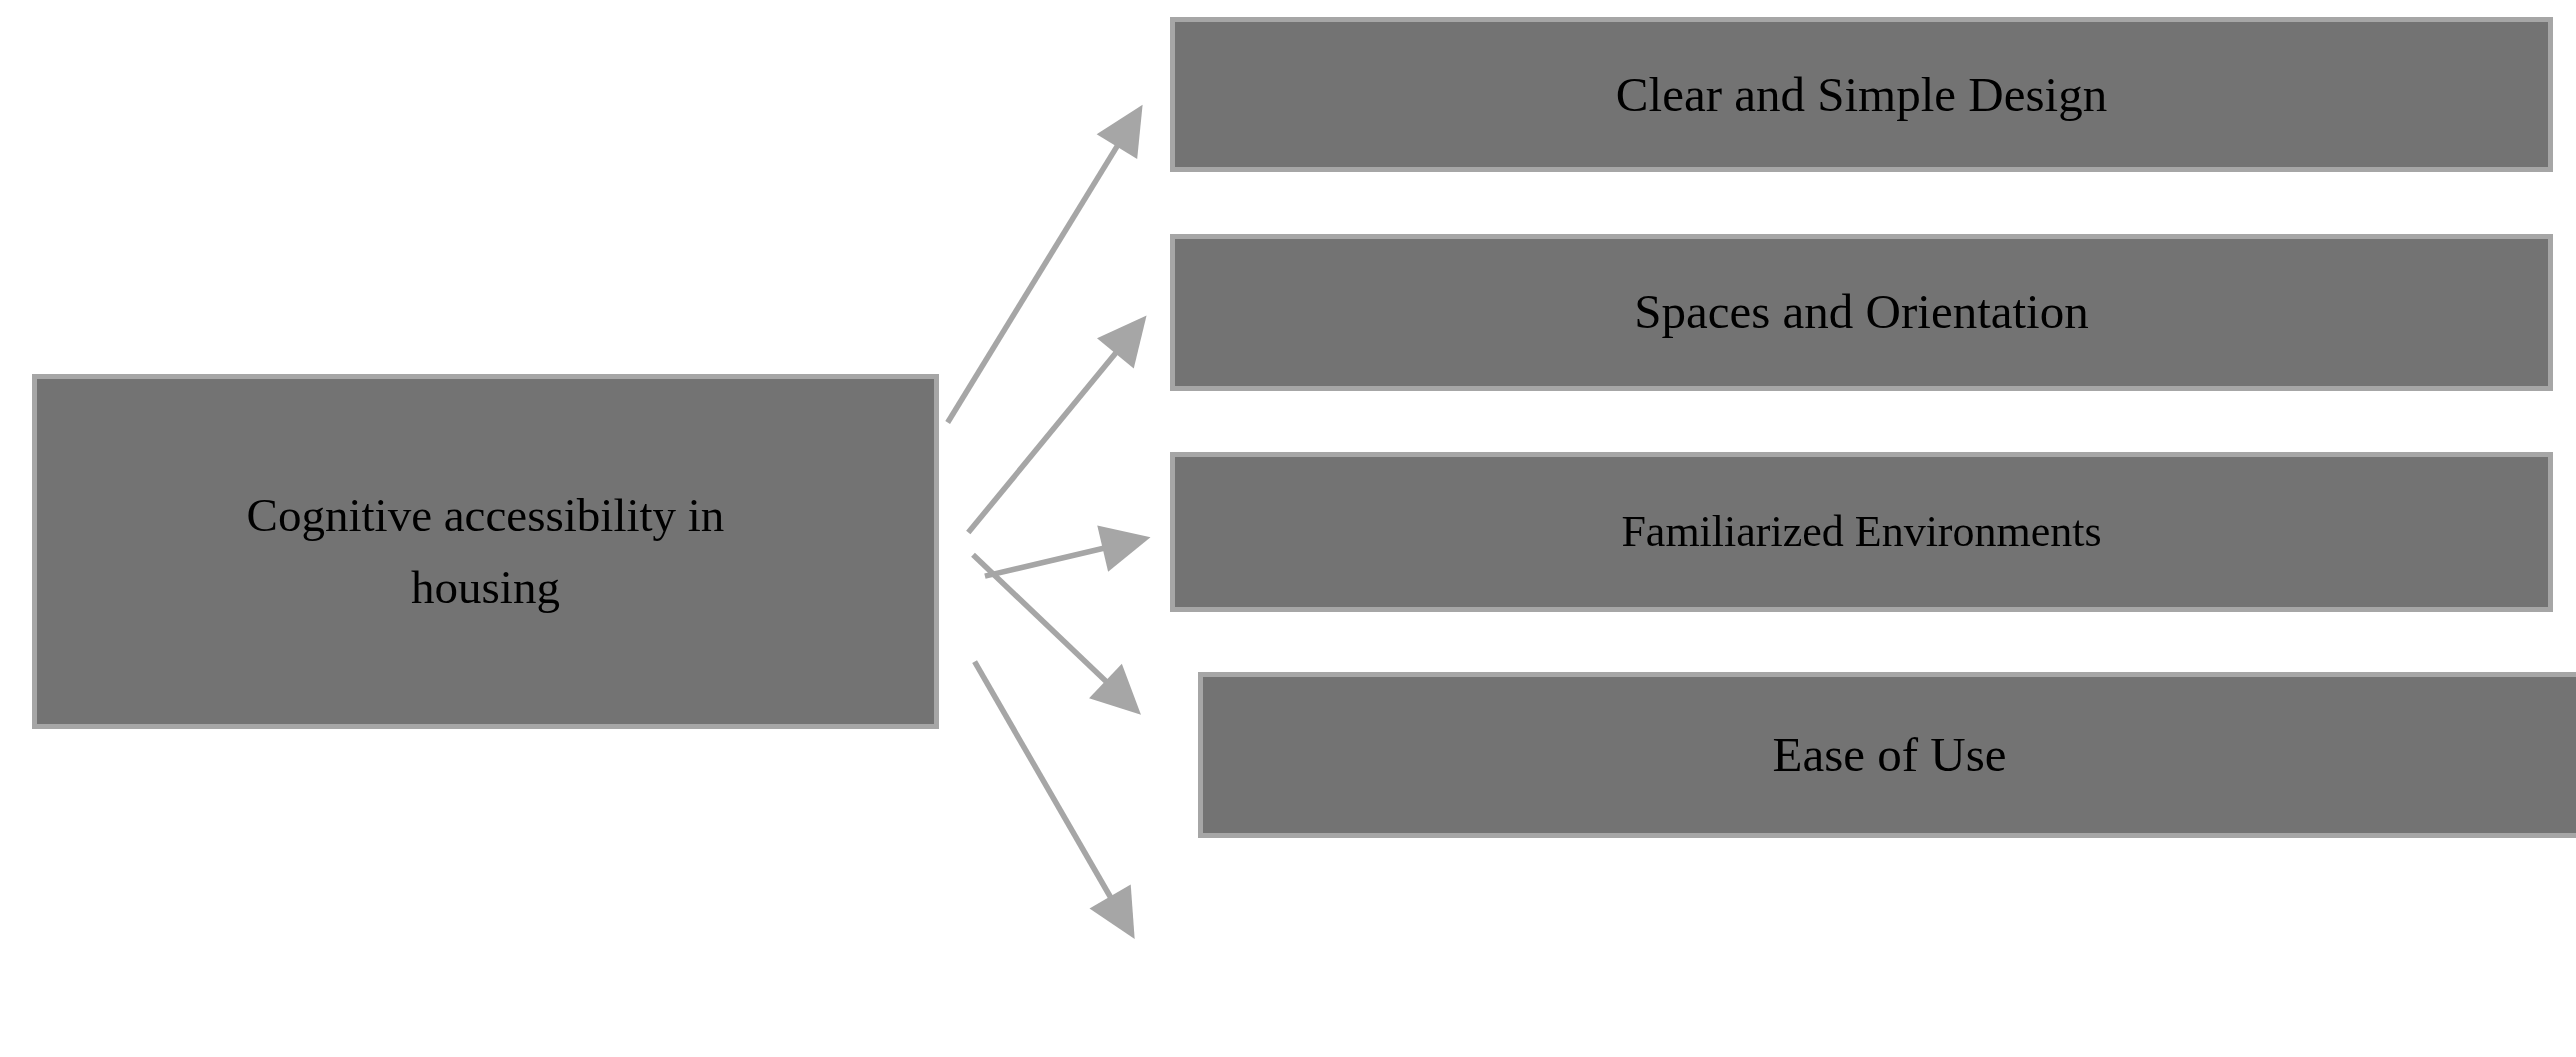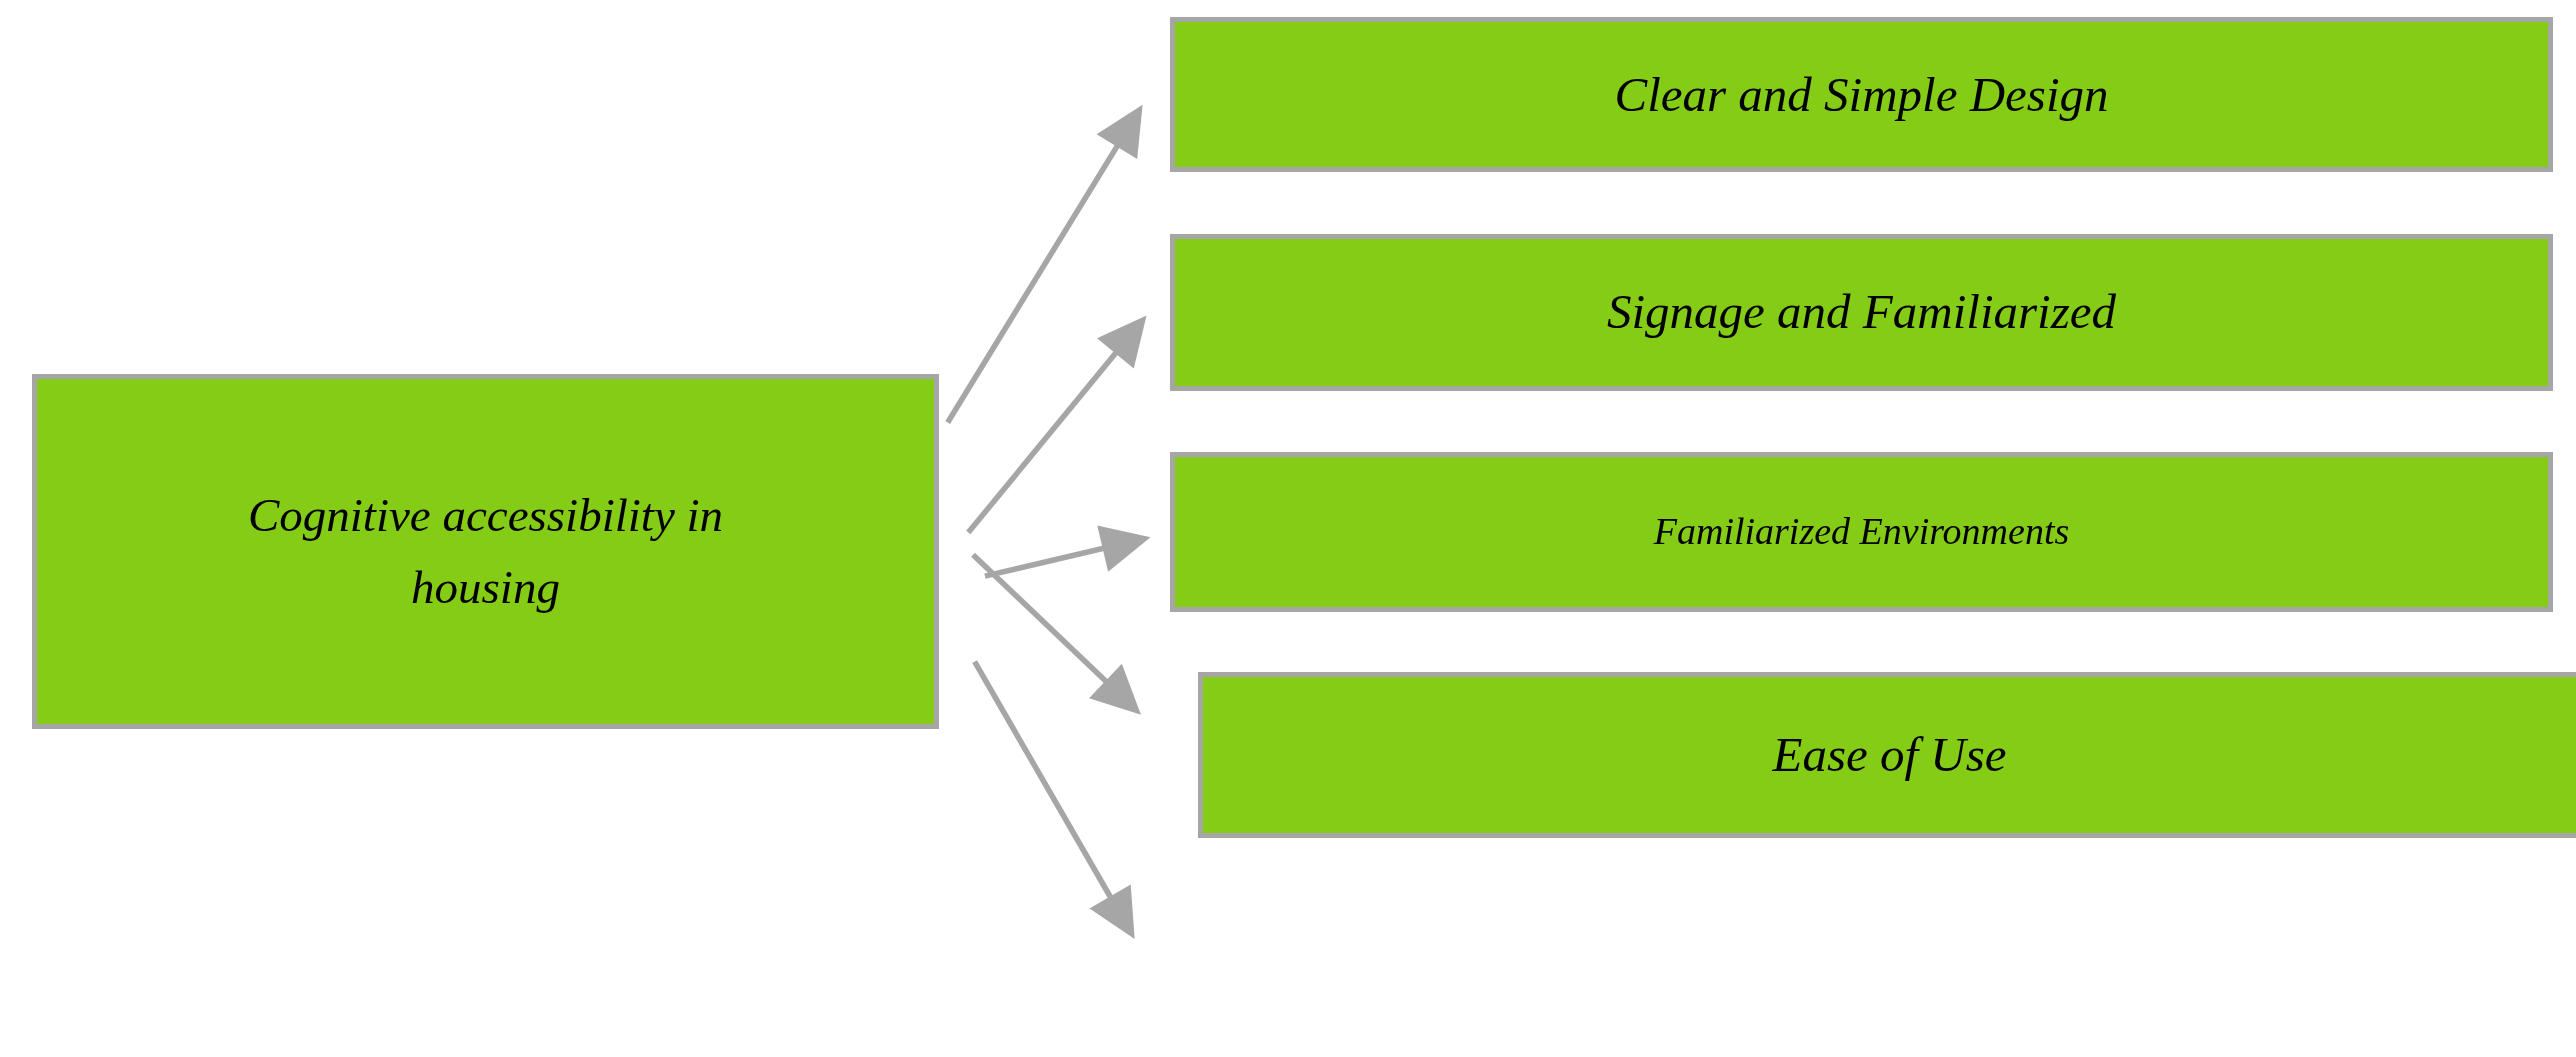--- a/index.html
+++ b/index.html
@@ -13,26 +13,25 @@
   #canvas {
     position: relative;
     width: 2576px;
     height: 1058px;
     background: #ffffff;
     overflow: hidden;
   }
   .node {
     position: absolute;
     box-sizing: border-box;
-    background: #84cc16;
+    background: #737373;
     display: flex;
     align-items: center;
     justify-content: center;
     text-align: center;
-    font-style: italic;
   }
   .node .node-label {
     display: block;
     color: #000000;
     line-height: 1.52;
     padding: 0 14.3px;
     white-space: pre-line;
   }
   #arrow-layer {
     position: absolute;
@@ -74,25 +73,25 @@
   <div class="node" id="root-node" style="left: 32px; top: 374px; width: 907px; height: 355px; border: 5.5px solid rgb(166, 166, 166); color: rgb(0, 0, 0);">
     <span class="node-label" style="font-size: 47px;">Cognitive accessibility in
 housing</span>
   </div>
 
   <div class="node" id="branch-0" style="left: 1170px; top: 17.4px; width: 1383px; height: 155px; border: 5.5px solid rgb(166, 166, 166); color: rgb(0, 0, 0);">
     <span class="node-label" style="font-size: 49px;">Clear and Simple Design</span>
   </div>
 
   <div class="node" id="branch-1" style="left: 1170px; top: 234px; width: 1383px; height: 157px; border: 5.5px solid rgb(166, 166, 166); color: rgb(0, 0, 0);">
-    <span class="node-label" style="font-size: 49px;">Signage and Familiarized</span>
+    <span class="node-label" style="font-size: 49px;">Spaces and Orientation</span>
   </div>
 
   <div class="node" id="branch-2" style="left: 1170px; top: 452px; width: 1383px; height: 160px; border: 5.5px solid rgb(166, 166, 166); color: rgb(0, 0, 0);">
-    <span class="node-label" style="font-size: 38px;">Familiarized Environments</span>
+    <span class="node-label" style="font-size: 44px;">Familiarized Environments</span>
   </div>
 
   <div class="node" id="branch-3" style="left: 1198px; top: 672px; width: 1383px; height: 166px; border: 5.5px solid rgb(166, 166, 166); color: rgb(0, 0, 0);">
     <span class="node-label" style="font-size: 49px;">Ease of Use</span>
   </div>
 
 
 </div>
 
 

